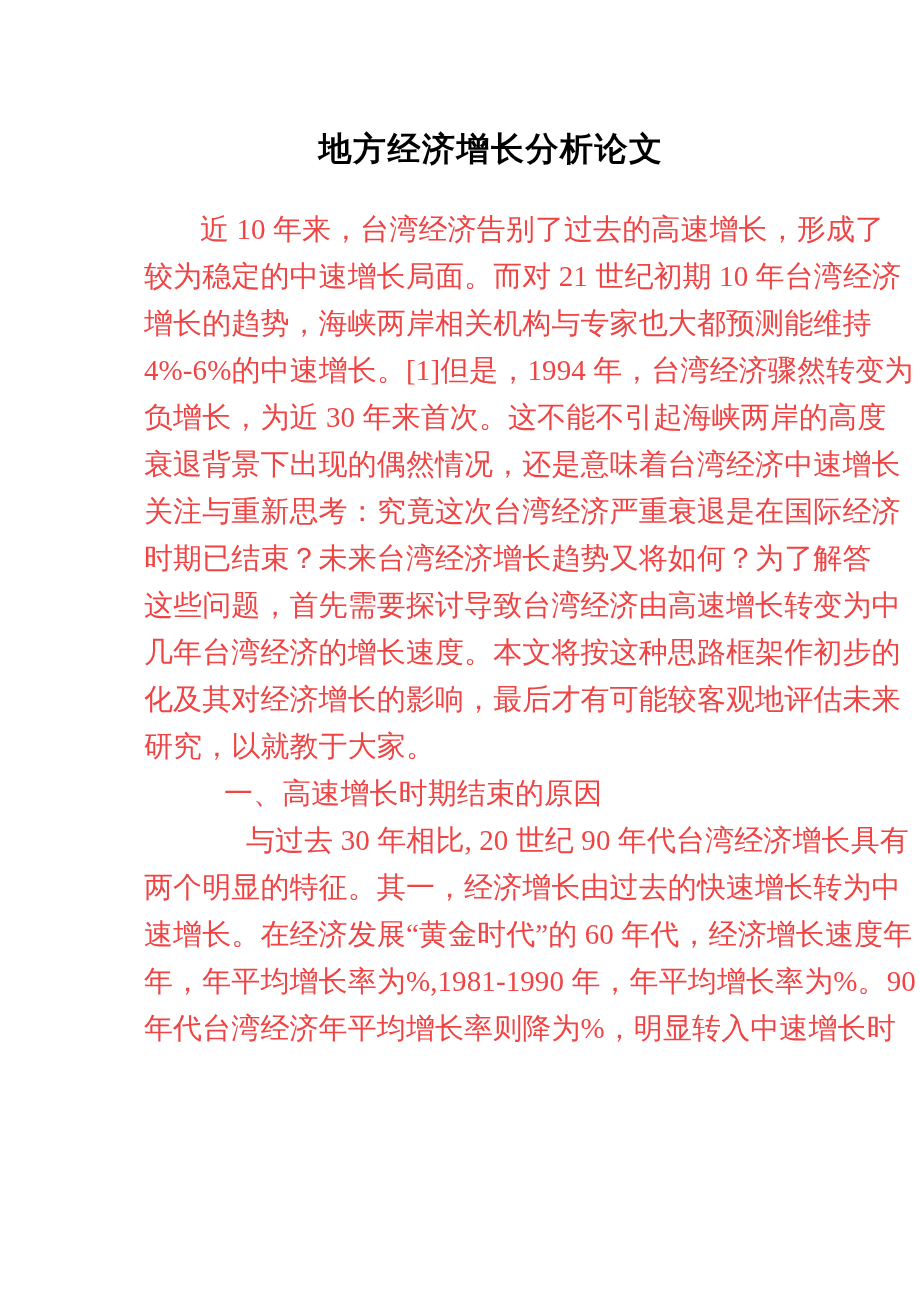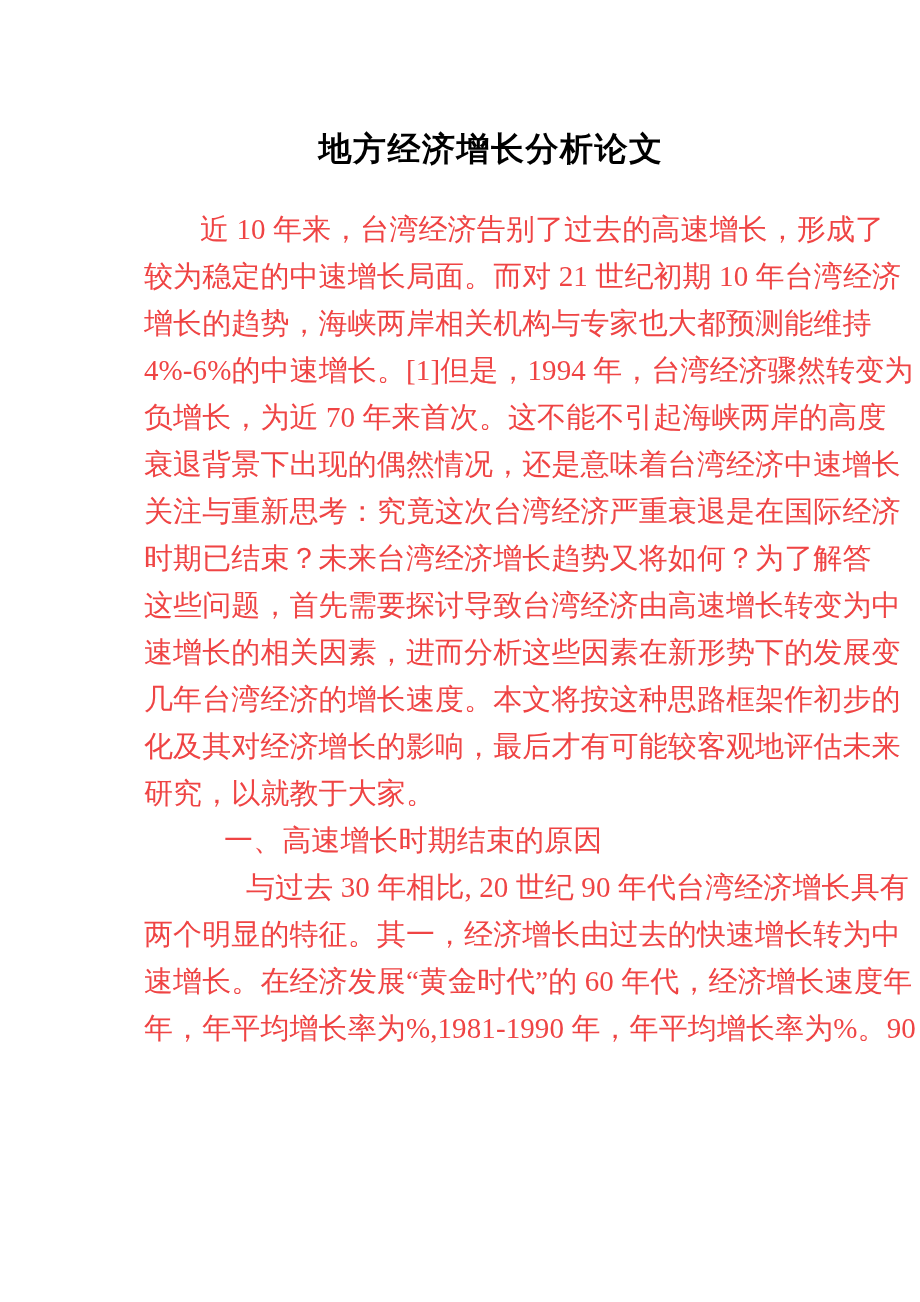--- a/index.html
+++ b/index.html
@@ -79,35 +79,35 @@
 
   <h1 class="doc-title">地方经济增长分析论文</h1>
 
   <div class="body-block">
 
     <div class="para">
       <div class="line indent-2 justify">近 10 年来，台湾经济告别了过去的高速增长，形成了</div>
       <div class="line justify">较为稳定的中速增长局面。而对 21 世纪初期 10 年台湾经济</div>
       <div class="line justify">增长的趋势，海峡两岸相关机构与专家也大都预测能维持</div>
       <div class="line justify">4%-6%的中速增长。[1]但是，1994 年，台湾经济骤然转变为</div>
-      <div class="line justify">负增长，为近 70 年来首次。这不能不引起海峡两岸的高度</div>
+      <div class="line justify">负增长，为近 30 年来首次。这不能不引起海峡两岸的高度</div>
       <div class="line justify">衰退背景下出现的偶然情况，还是意味着台湾经济中速增长</div>
       <div class="line justify">关注与重新思考：究竟这次台湾经济严重衰退是在国际经济</div>
       <div class="line justify">时期已结束？未来台湾经济增长趋势又将如何？为了解答</div>
       <div class="line justify">这些问题，首先需要探讨导致台湾经济由高速增长转变为中</div>
-      <div class="line justify">速增长的相关因素，进而分析这些因素在新形势下的发展变</div>
       <div class="line justify">几年台湾经济的增长速度。本文将按这种思路框架作初步的</div>
       <div class="line justify">化及其对经济增长的影响，最后才有可能较客观地评估未来</div>
       <div class="line justify">研究，以就教于大家。</div>
     </div>
 
     <div class="line heading">一、高速增长时期结束的原因</div>
 
     <div class="para">
       <div class="line indent-4 justify">与过去 30 年相比, 20 世纪 90 年代台湾经济增长具有</div>
       <div class="line justify">两个明显的特征。其一，经济增长由过去的快速增长转为中</div>
       <div class="line justify">速增长。在经济发展“黄金时代”的 60 年代，经济增长速度年</div>
       <div class="line justify">年，年平均增长率为%,1981-1990 年，年平均增长率为%。90</div>
+      <div class="line justify">年代台湾经济年平均增长率则降为%，明显转入中速增长时</div>
     </div>
 
   </div>
 
 </div>
 
 </body></html>

